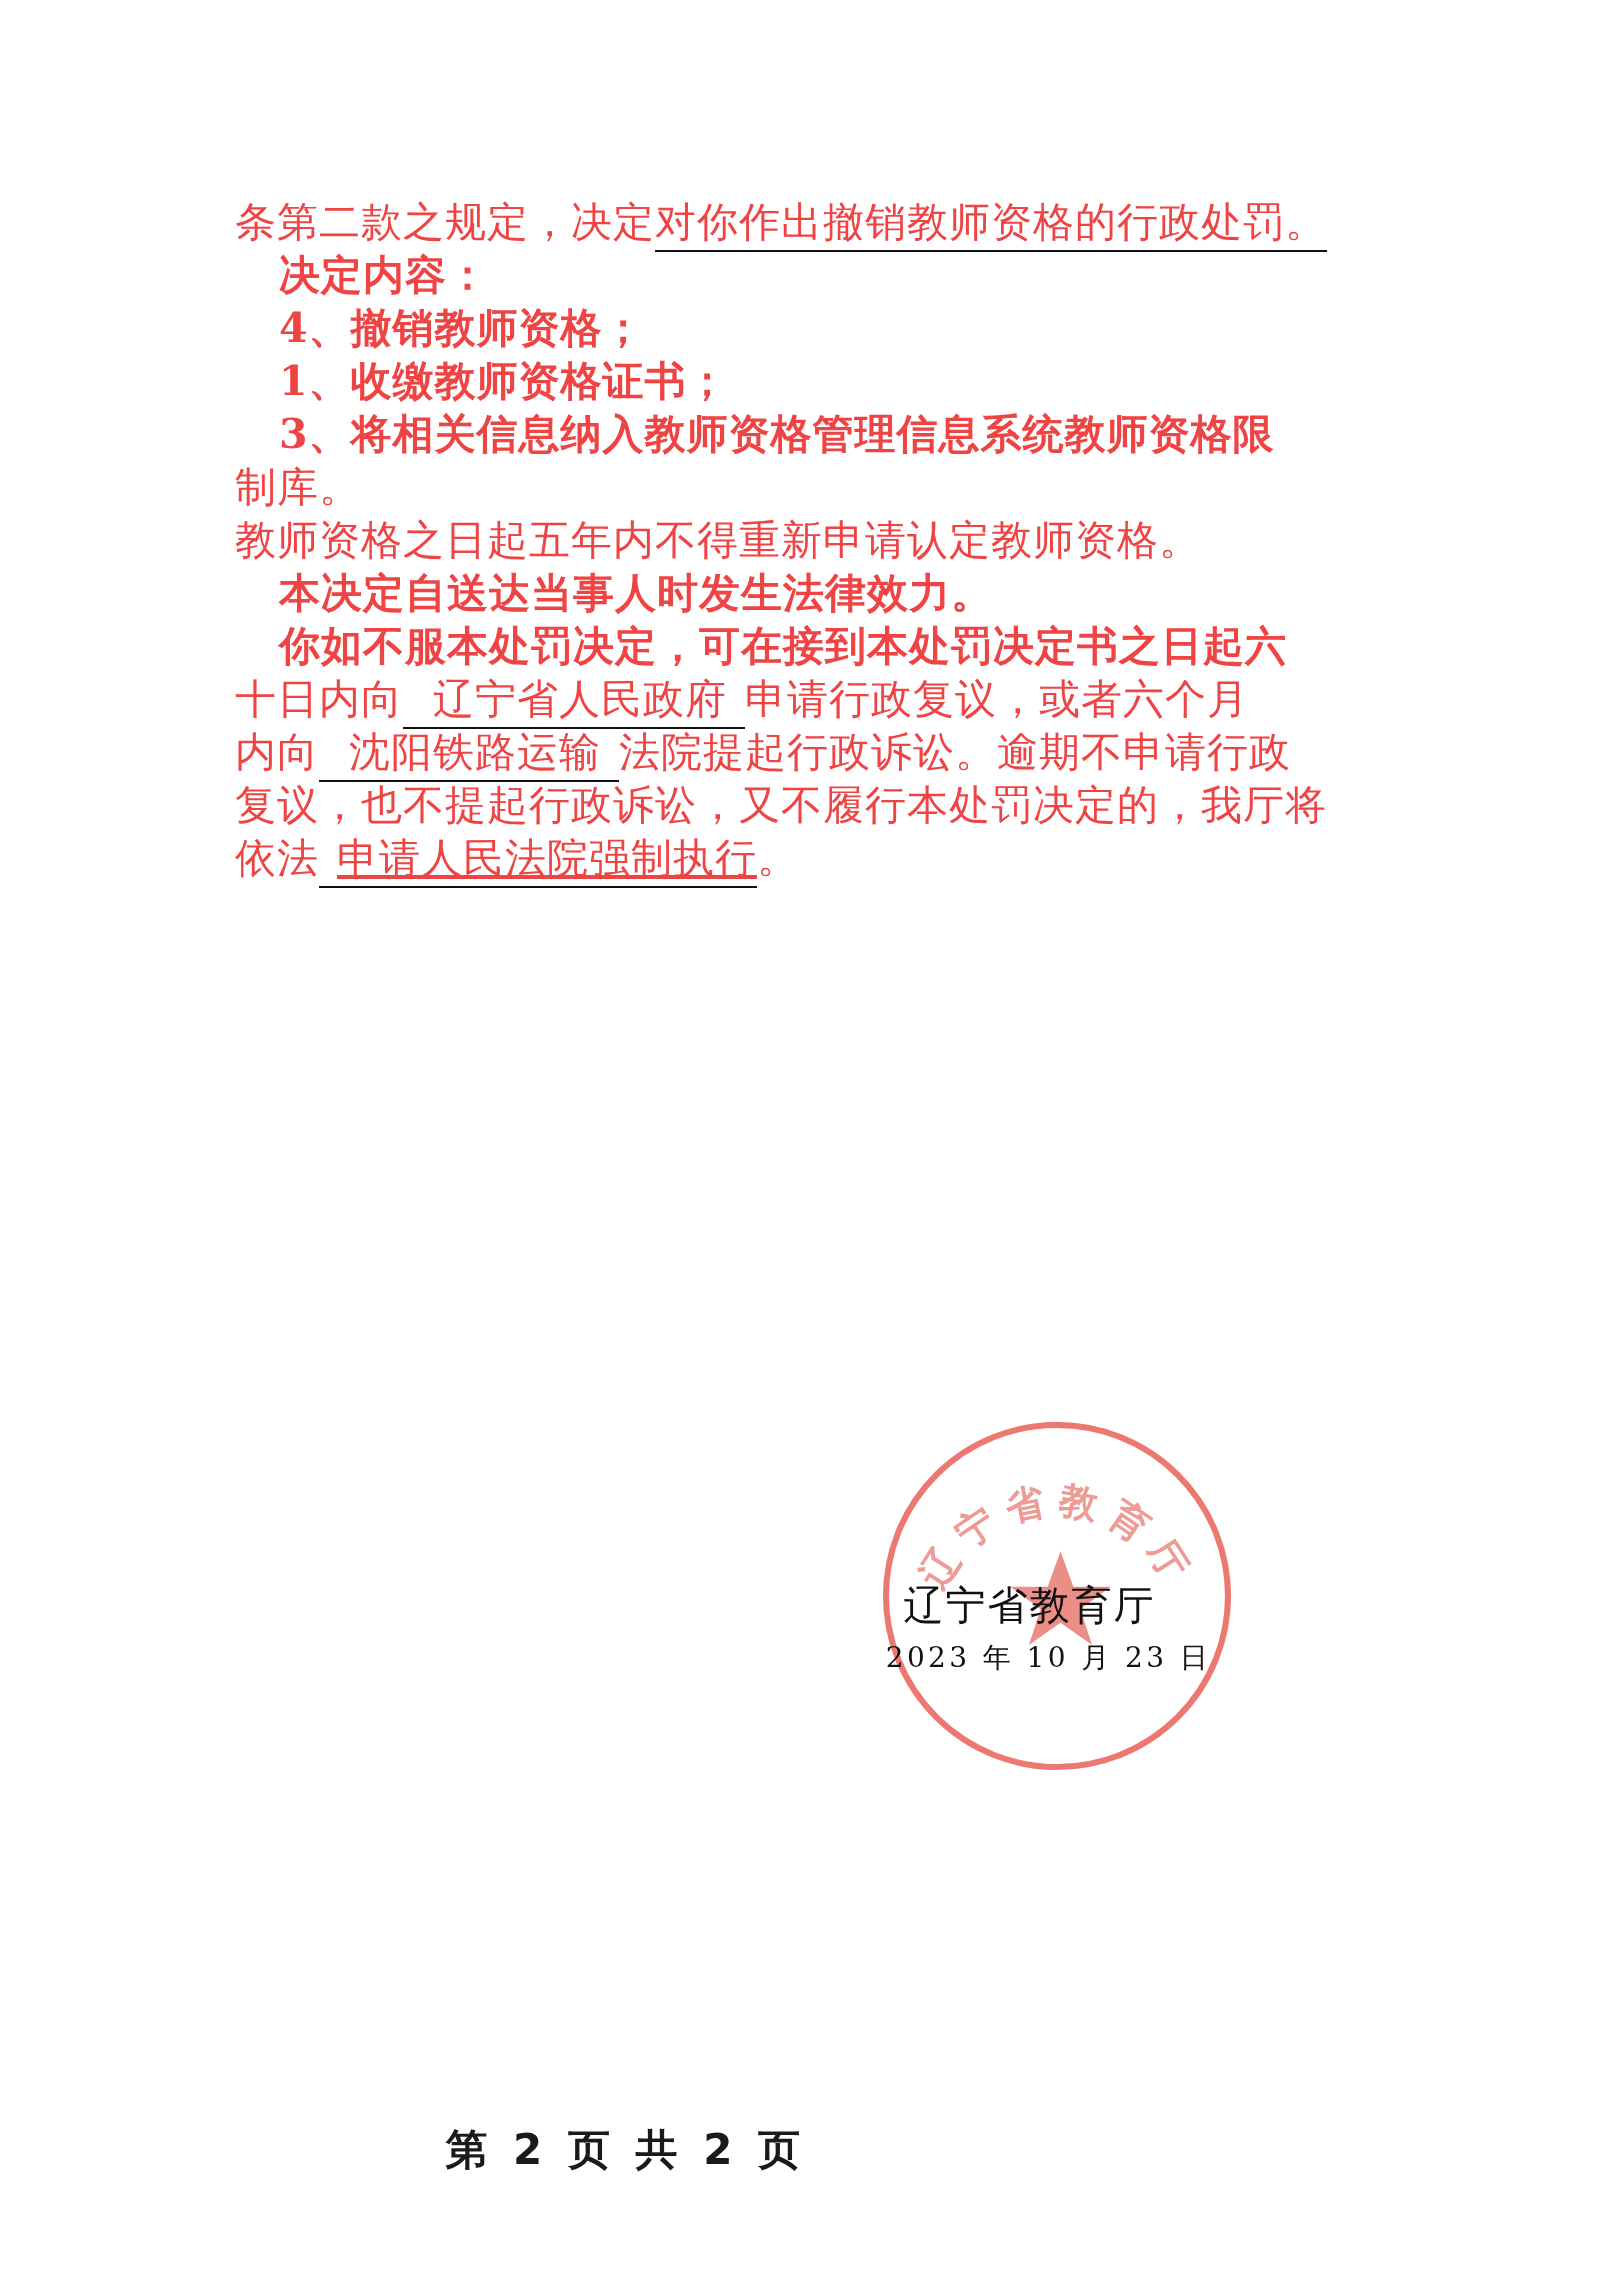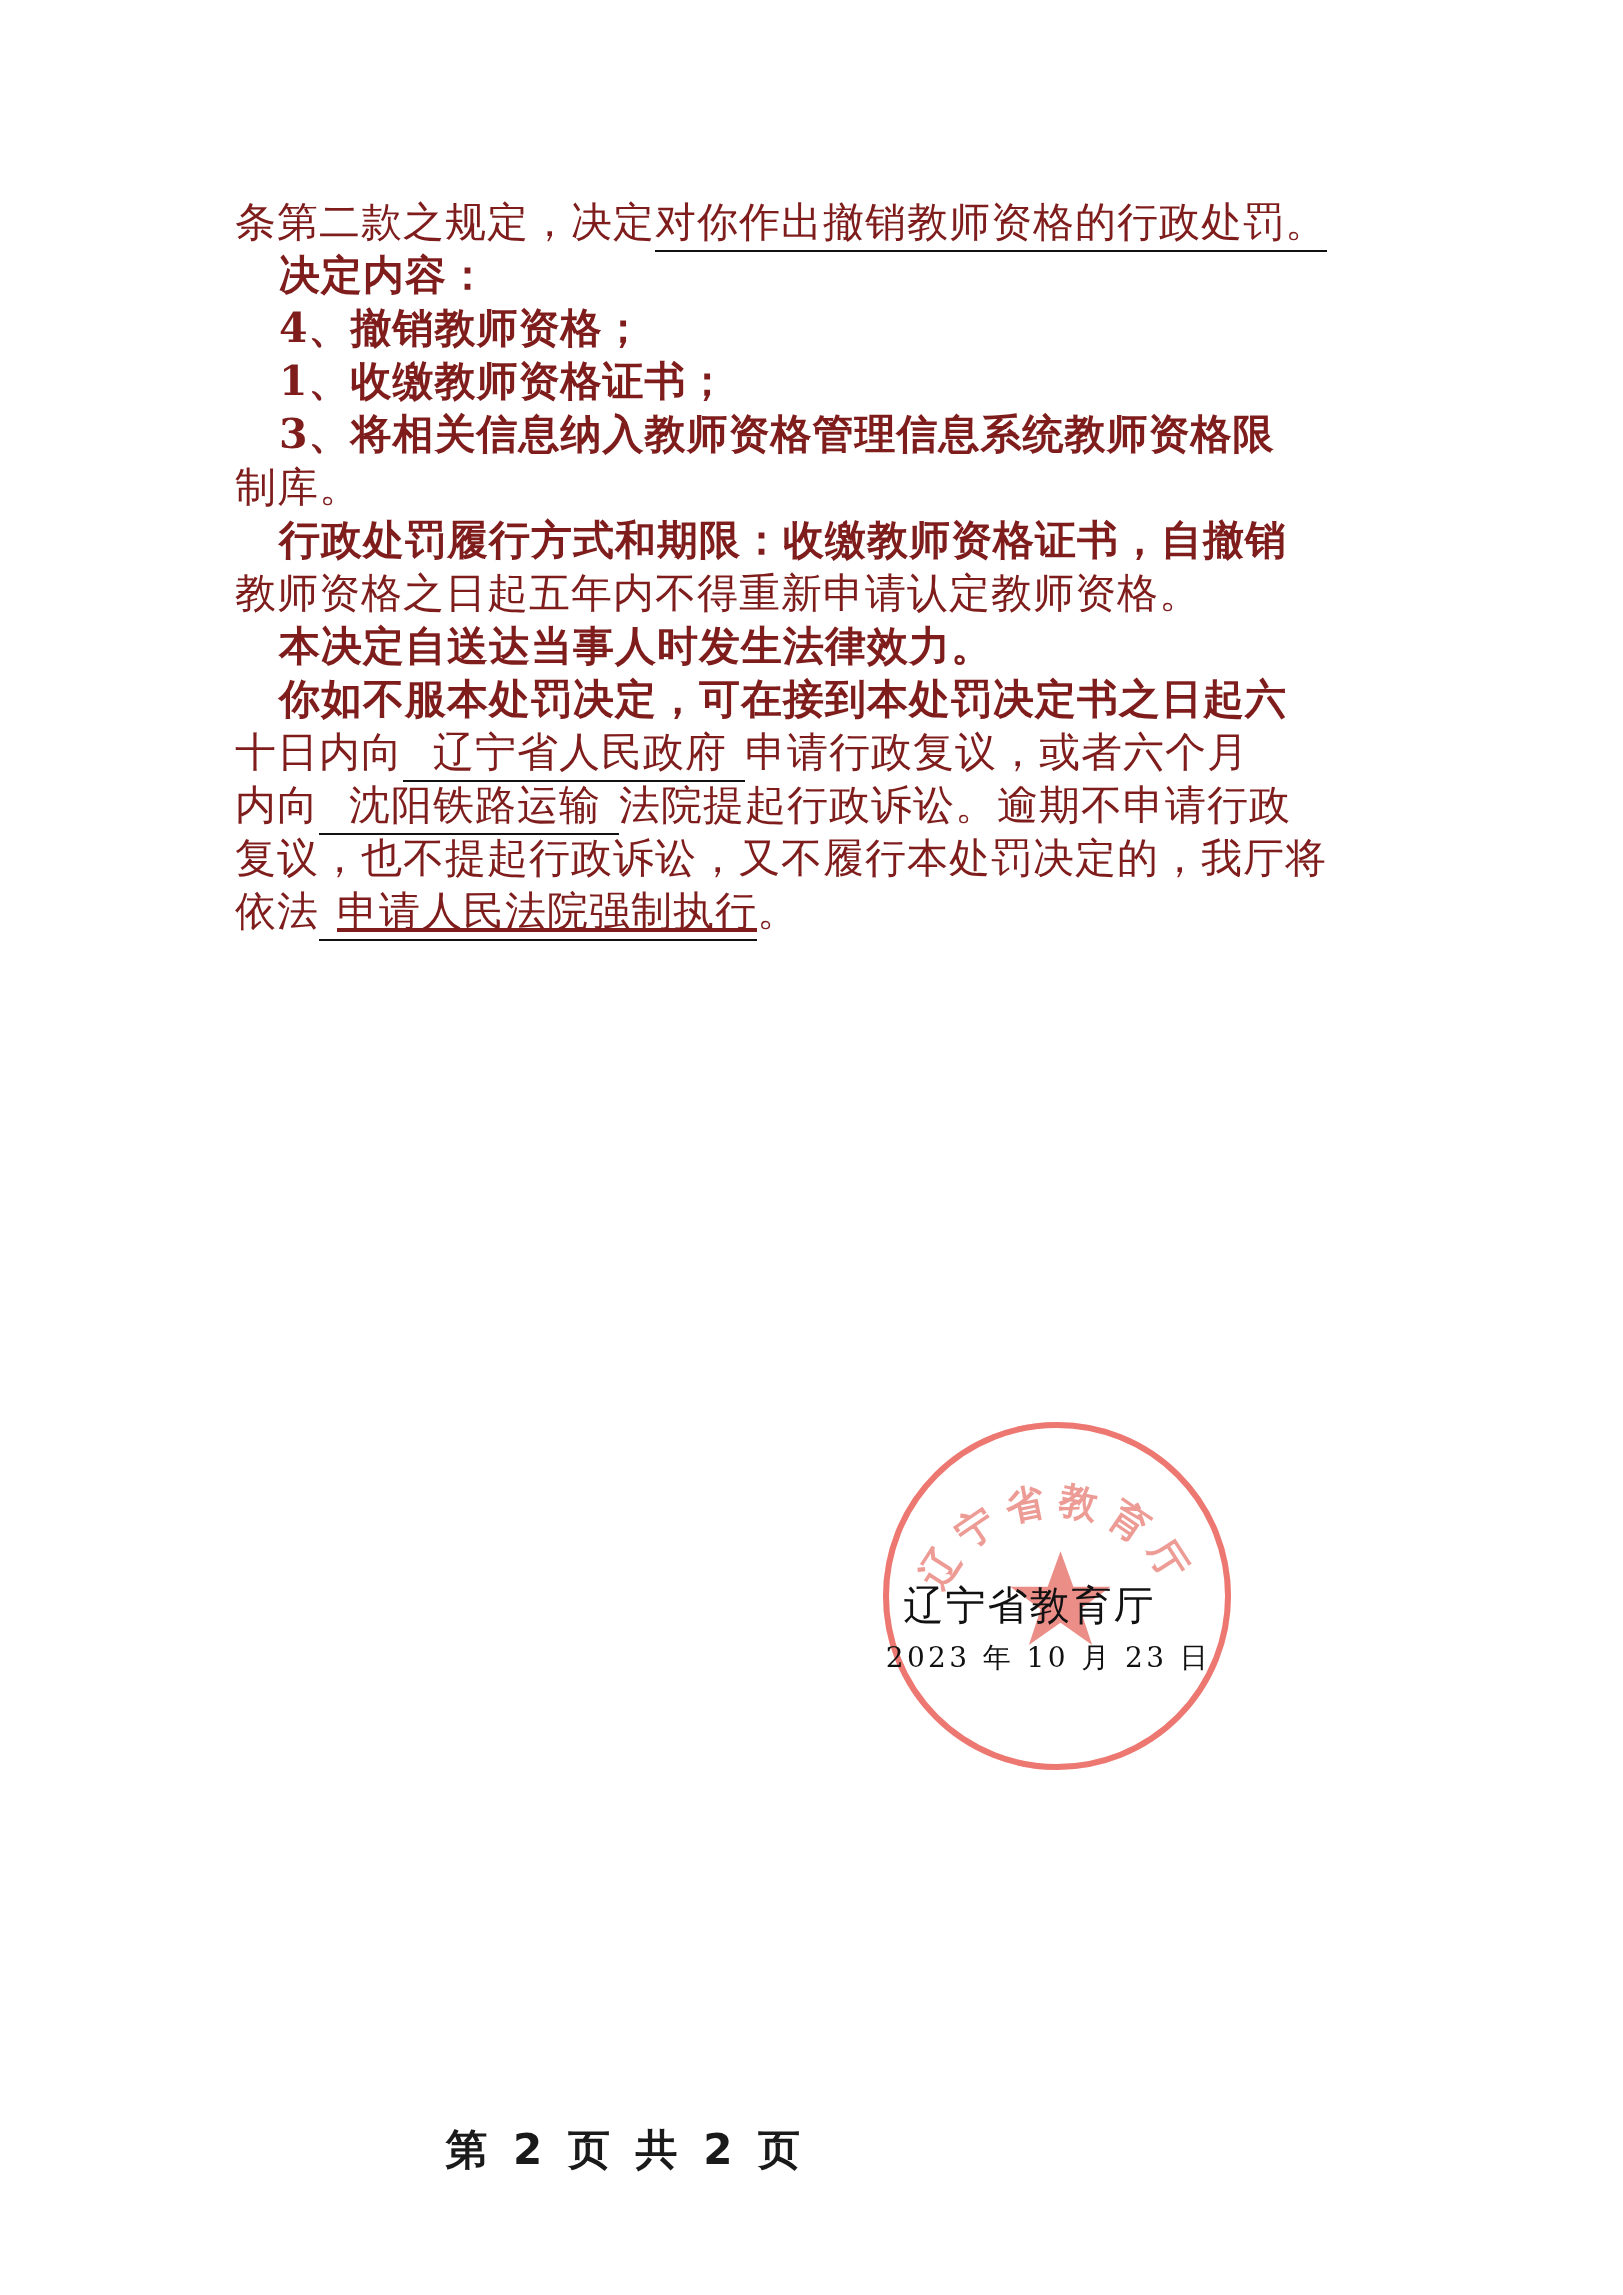--- a/index.html
+++ b/index.html
@@ -25,21 +25,21 @@
     left: 235px;
     top: 196px;
     width: 1146px;
   }
 
   .line {
     position: relative;
     height: 53px;
     line-height: 53px;
     white-space: nowrap;
-    color: #7f1d1d;
+    color: #ef4444;
     font-size: 41px;
     font-family: "DejaVu Serif", "Liberation Serif", serif;
     letter-spacing: 1px;
   }
 
   .line.indent { padding-left: 44px; font-weight: bold; }
 
   
   .u {
     position: relative;
@@ -160,21 +160,20 @@
     <div class="line indent"><span>决定内容：</span></div>
 
     <div class="line indent"><span>4、撤销教师资格；</span></div>
 
     <div class="line indent"><span>1、收缴教师资格证书；</span></div>
 
     <div class="line indent"><span>3、将相关信息纳入教师资格管理信息系统教师资格限</span></div>
 
     <div class="line"><span>制库。</span></div>
 
-    <div class="line indent"><span>行政处罚履行方式和期限：收缴教师资格证书，自撤销</span></div>
 
     <div class="line"><span>教师资格之日起五年内不得重新申请认定教师资格。</span></div>
 
     <div class="line indent"><span>本决定自送达当事人时发生法律效力。</span></div>
 
     <div class="line indent"><span>你如不服本处罚决定，可在接到本处罚决定书之日起六</span></div>
 
     <div class="line"><span>十日内向</span><span class="u wide-left pad-right">辽宁省人民政府</span><span>申请行政复议，或者六个月</span></div>
 
     <div class="line"><span>内向</span><span class="u wide-left pad-right">沈阳铁路运输</span><span>法院提起行政诉讼。逾期不申请行政</span></div>

